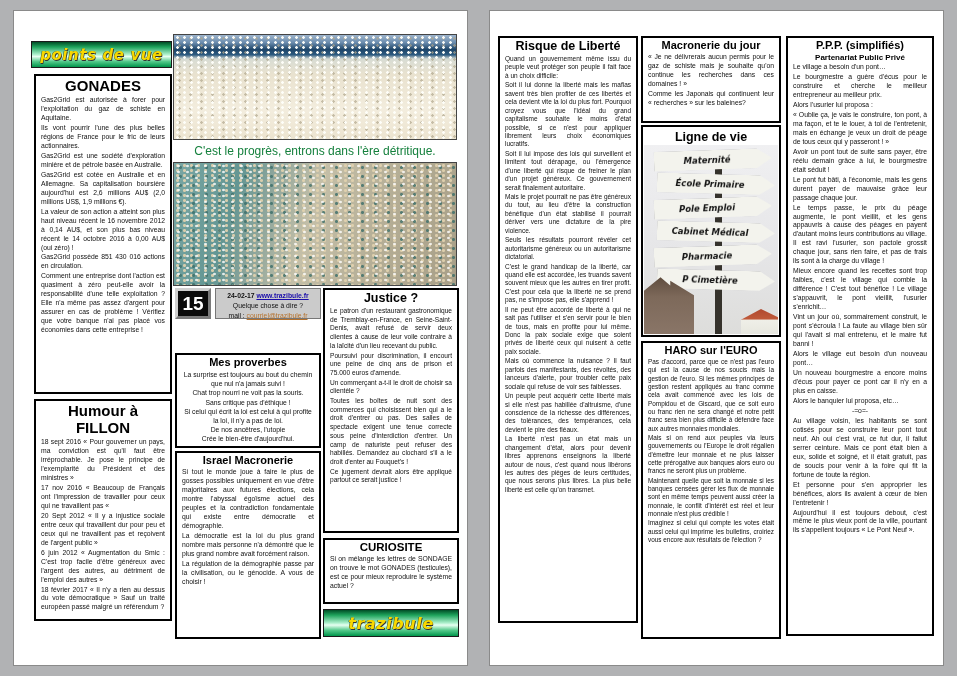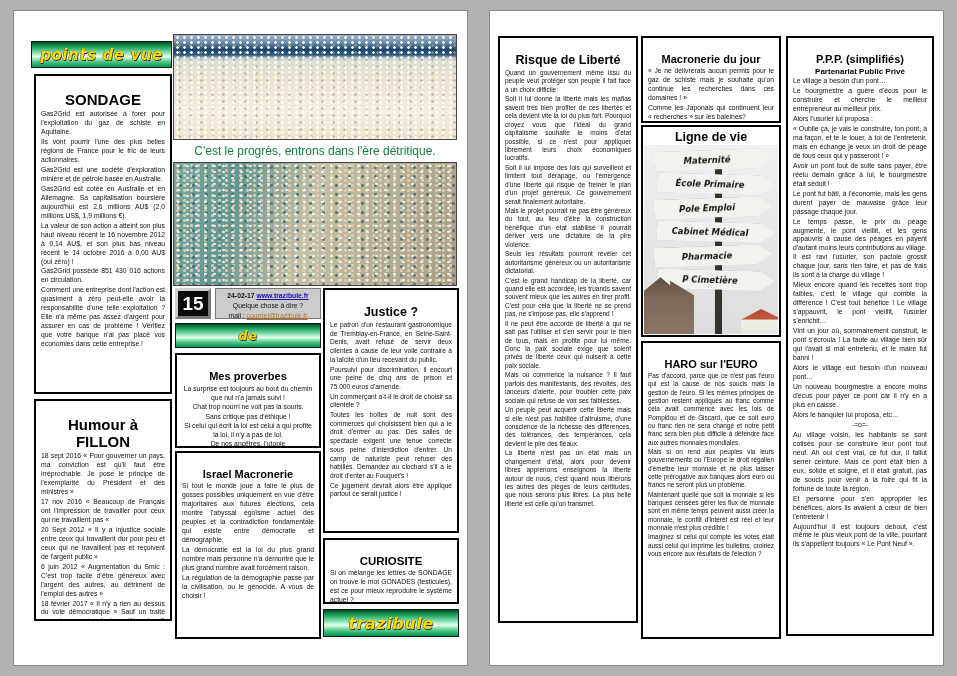--- a/index.html
+++ b/index.html
@@ -2,21 +2,21 @@
 <html><head>
 <meta charset="utf-8">
 <style>
   *{margin:0;padding:0;box-sizing:border-box}
   html,body{width:957px;height:676px}
   body{background:#b1b2b4;font-family:"Liberation Sans",sans-serif;position:relative;overflow:hidden}
   .page{position:absolute;top:10px;width:455px;height:656px;background:#fff;border:1px solid #8a8a8a}
   #page1{left:13px}
   #page2{left:489px}
 
-  .box{position:absolute;border:2px solid #000;background:#fff;padding:14px 5px;overflow:hidden}
+  .box{position:absolute;border:2px solid #000;background:#fff;padding:0 5px;overflow:hidden}
   .title{text-align:center;font-weight:700;color:#000;font-family:"Liberation Sans",sans-serif;margin:1px 0 2px}
   .t15{font-size:15px}.t14{font-size:11px}.t13{font-size:12.5px}.t12{font-size:11.5px}
   .subtitle{text-align:center;font-weight:700;font-size:8px;margin-bottom:1px}
 
   .para{font-size:6.8px;line-height:1.32;text-align:justify;color:#101010;margin-bottom:1px}
   .sz66 .para{font-size:6.6px}
   .sz65 .para{font-size:6.5px;line-height:1.3}
   .sz64 .para{font-size:6.4px;line-height:1.3}
   .proverb{font-size:6.8px;line-height:1.35;text-align:center;color:#101010}
   .ppp-paras .para:nth-child(13){text-align:center}
@@ -71,21 +71,21 @@
     clip-path:polygon(0 40%,50% 0,100% 36%,100% 100%,0 100%)}
 </style>
 </head>
 <body>
 
 <div class="page" id="page1">
 
   <div class="banner" style="left:17px;top:30px;width:141px;height:27px;font-size:15px">points de vue</div>
 
   <section class="box" style="left:20px;top:63px;width:138px;height:320px">
-    <h2 class="title t15">SONDAGE</h2>
+    <h2 class="title t15">GONADES</h2>
     <div class="paras">
         <div class="para">Gas2Grid est autorisée à forer pour l'exploitation du gaz de schiste en Aquitaine.</div>
         <div class="para">Ils vont pourrir l'une des plus belles régions de France pour le fric de leurs actionnaires.</div>
         <div class="para">Gas2Grid est une société d'exploration minière et de pétrole basée en Australie.</div>
         <div class="para">Gas2Grid est cotée en Australie et en Allemagne. Sa capitalisation boursière aujourd'hui est 2,6 millions AU$ (2,0 millions US$, 1,9 millions €).</div>
         <div class="para">La valeur de son action a atteint son plus haut niveau récent le 16 novembre 2012 à 0,14 AU$, et son plus bas niveau récent le 14 octobre 2016 à 0,00 AU$ (oui zéro) !</div>
         <div class="para">Gas2Grid possède 851 430 016 actions en circulation.</div>
         <div class="para">Comment une entreprise dont l'action est quasiment à zéro peut-elle avoir la responsabilité d'une telle exploitation ? Elle n'a même pas assez d'argent pour assurer en cas de problème ! Vérifiez que votre banque n'ai pas placé vos économies dans cette entreprise !</div>
       </div>
   </section>
@@ -109,21 +109,20 @@
 
   <div class="info-row" style="left:161px;top:277px;width:146px;height:31px">
     <div class="issue-badge">15</div>
     <div class="info-box">
       <div><span class="info-date">24-02-17</span> <a class="info-site">www.trazibule.fr</a></div>
       <div>Quelque chose à dire ?</div>
       <div><span>mail :</span> <a class="info-mail">courriel@trazibule.fr</a></div>
     </div>
   </div>
 
-  <div class="banner" style="left:161px;top:312px;width:146px;height:25px;font-size:13px">de</div>
 
   <section class="box" style="left:161px;top:342px;width:146px;height:95px">
     <h2 class="title t14">Mes proverbes</h2>
     <div>
         <div class="proverb">La surprise est toujours au bout du chemin que nul n'a jamais suivi !</div>
         <div class="proverb">Chat trop nourri ne voit pas la souris.</div>
         <div class="proverb">Sans critique pas d'éthique !</div>
         <div class="proverb">Si celui qui écrit la loi est celui à qui profite la loi, il n'y a pas de loi.</div>
         <div class="proverb">De nos ancêtres, l'utopie</div>
         <div class="proverb">Crée le bien-être d'aujourd'hui.</div>

